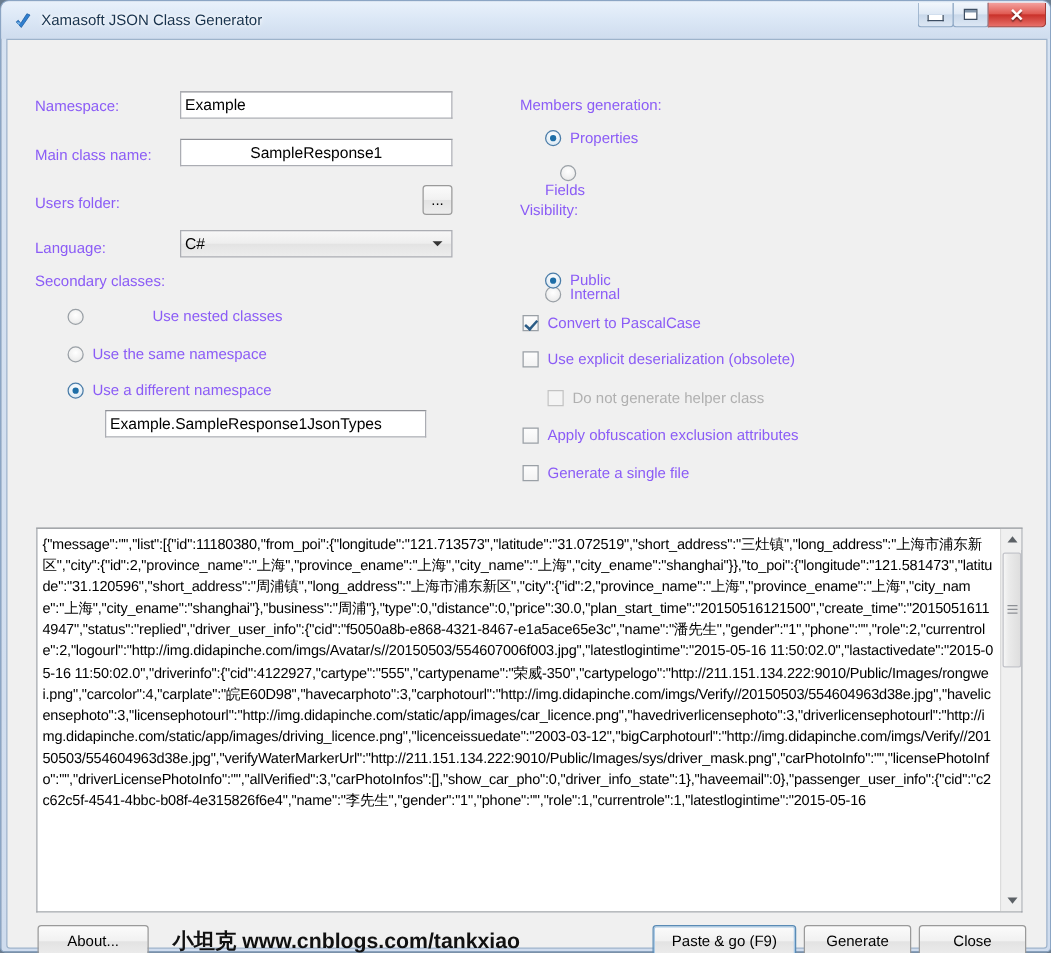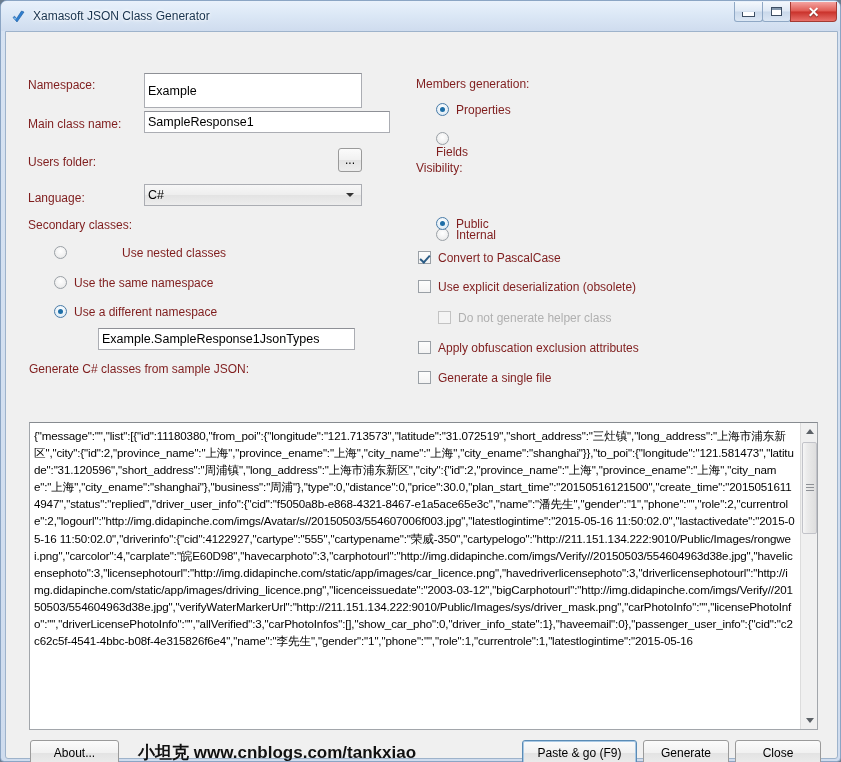--- a/index.html
+++ b/index.html
@@ -117,21 +117,21 @@
     height: 728px;
     box-sizing: border-box;
     background: #f0f0f0;
     border: 1px solid #9eb3cb;
     border-bottom-left-radius: 3px;
     border-bottom-right-radius: 3px;
   }
 
   .lbl {
     font-size: 12px;
-    color: #7f1d1d;
+    color: #8b5cf6;
     font-family: "Liberation Sans", sans-serif;
     white-space: nowrap;
   }
 
   
   .tbox {
     box-sizing: border-box;
     background: #ffffff;
     border: 1px solid #abadb3;
     border-top-color: #8e9096;
@@ -183,21 +183,21 @@
   }
   .btn.default {
     border-color: #5a8bb5;
     box-shadow: 0 0 0 1px #a8c8e4 inset;
   }
 
   
   .radio-row, .check-row {
     position: absolute;
     display: flex;
-    align-items: flex-start;
+    align-items: flex-end;
   }
   .radio {
     width: 13px; height: 13px;
     border-radius: 50%;
     box-sizing: border-box;
     background: radial-gradient(circle at 50% 38%, #ffffff 0%, #f0f0f0 60%, #e0e0e0 100%);
     border: 1px solid #9aa0a6;
     flex: 0 0 auto;
     margin-right: 7px;
     position: relative;
@@ -360,26 +360,26 @@
       <span class="glyph-max"></span>
     </div>
     <div class="win-btn close">
       <span class="glyph-close">✕</span>
     </div>
   </div>
 
   <div class="client">
 
     <span class="lbl" style="position:absolute;left:22px;top:46px;">Namespace:</span>
-    <div class="tbox" style="left:138px;top:41px;width:218px;height:35px;position:absolute;">
+    <div class="tbox" style="left:138px;top:41px;width:218px;height:22px;position:absolute;">
       <span>Example</span>
     </div>
 
     <span class="lbl" style="position:absolute;left:22px;top:85px;">Main class name:</span>
-    <div class="tbox" style="left:138px;top:79px;width:246px;height:22px;position:absolute;">
+    <div class="tbox" style="left:138px;top:79px;width:218px;height:22px;position:absolute;justify-content:center;">
       <span>SampleResponse1</span>
     </div>
 
     <span class="lbl" style="position:absolute;left:22px;top:123px;">Users folder:</span>
     <div class="btn" style="position:absolute;left:332px;top:116px;width:24px;height:24px;">
       <span>...</span>
     </div>
 
     <span class="lbl" style="position:absolute;left:22px;top:159px;">Language:</span>
     <div class="combo" style="position:absolute;left:138px;top:152px;width:218px;height:22px;">
@@ -395,21 +395,21 @@
     </div>
     <div class="radio-row" style="left:48px;top:244px;">
       <span class="radio"></span>
       <span class="lbl">Use the same namespace</span>
     </div>
     <div class="radio-row" style="left:48px;top:273px;">
       <span class="radio checked"></span>
       <span class="lbl">Use a different namespace</span>
     </div>
 
-    <div class="tbox" style="position:absolute;left:92px;top:296px;width:257px;height:22px;">
+    <div class="tbox" style="position:absolute;left:78px;top:296px;width:257px;height:22px;">
       <span>Example.SampleResponse1JsonTypes</span>
     </div>
 
     <span class="lbl" style="position:absolute;left:410px;top:45px;">Members generation:</span>
 
     <div class="radio-row" style="left:430px;top:71px;">
       <span class="radio checked"></span>
       <span class="lbl">Properties</span>
     </div>
     <div class="radio-row" style="left:430px;top:100px;flex-direction:column;">
@@ -442,21 +442,20 @@
     </div>
     <div class="check-row" style="left:412px;top:309px;">
       <span class="cbox"></span>
       <span class="lbl">Apply obfuscation exclusion attributes</span>
     </div>
     <div class="check-row" style="left:412px;top:339px;">
       <span class="cbox"></span>
       <span class="lbl">Generate a single file</span>
     </div>
 
-    <span class="lbl" style="position:absolute;left:23px;top:330px;">Generate C# classes from sample JSON:</span>
 
     <div class="jsonbox">
       <div class="jsontext">{"message":"","list":[{"id":11180380,"from_poi":{"longitude":"121.713573","latitude":"31.072519","short_address":"三灶镇","long_address":"上海市浦东新区","city":{"id":2,"province_name":"上海","province_ename":"上海","city_name":"上海","city_ename":"shanghai"}},"to_poi":{"longitude":"121.581473","latitude":"31.120596","short_address":"周浦镇","long_address":"上海市浦东新区","city":{"id":2,"province_name":"上海","province_ename":"上海","city_name":"上海","city_ename":"shanghai"},"business":"周浦"},"type":0,"distance":0,"price":30.0,"plan_start_time":"20150516121500","create_time":"20150516114947","status":"replied","driver_user_info":{"cid":"f5050a8b-e868-4321-8467-e1a5ace65e3c","name":"潘先生","gender":"1","phone":"","role":2,"currentrole":2,"logourl":"http://img.didapinche.com/imgs/Avatar/s//20150503/554607006f003.jpg","latestlogintime":"2015-05-16 11:50:02.0","lastactivedate":"2015-05-16 11:50:02.0","driverinfo":{"cid":4122927,"cartype":"555","cartypename":"荣威-350","cartypelogo":"http://211.151.134.222:9010/Public/Images/rongwei.png","carcolor":4,"carplate":"皖E60D98","havecarphoto":3,"carphotourl":"http://img.didapinche.com/imgs/Verify//20150503/554604963d38e.jpg","havelicensephoto":3,"licensephotourl":"http://img.didapinche.com/static/app/images/car_licence.png","havedriverlicensephoto":3,"driverlicensephotourl":"http://img.didapinche.com/static/app/images/driving_licence.png","licenceissuedate":"2003-03-12","bigCarphotourl":"http://img.didapinche.com/imgs/Verify//20150503/554604963d38e.jpg","verifyWaterMarkerUrl":"http://211.151.134.222:9010/Public/Images/sys/driver_mask.png","carPhotoInfo":"","licensePhotoInfo":"","driverLicensePhotoInfo":"","allVerified":3,"carPhotoInfos":[],"show_car_pho":0,"driver_info_state":1},"haveemail":0},"passenger_user_info":{"cid":"c2c62c5f-4541-4bbc-b08f-4e315826f6e4","name":"李先生","gender":"1","phone":"","role":1,"currentrole":1,"latestlogintime":"2015-05-16</div>
       <div class="vscroll">
         <div class="vs-btn top">
           <span class="vs-up"></span>
         </div>
         <div class="vs-thumb">
           <span class="vs-grip">
               <i></i>

